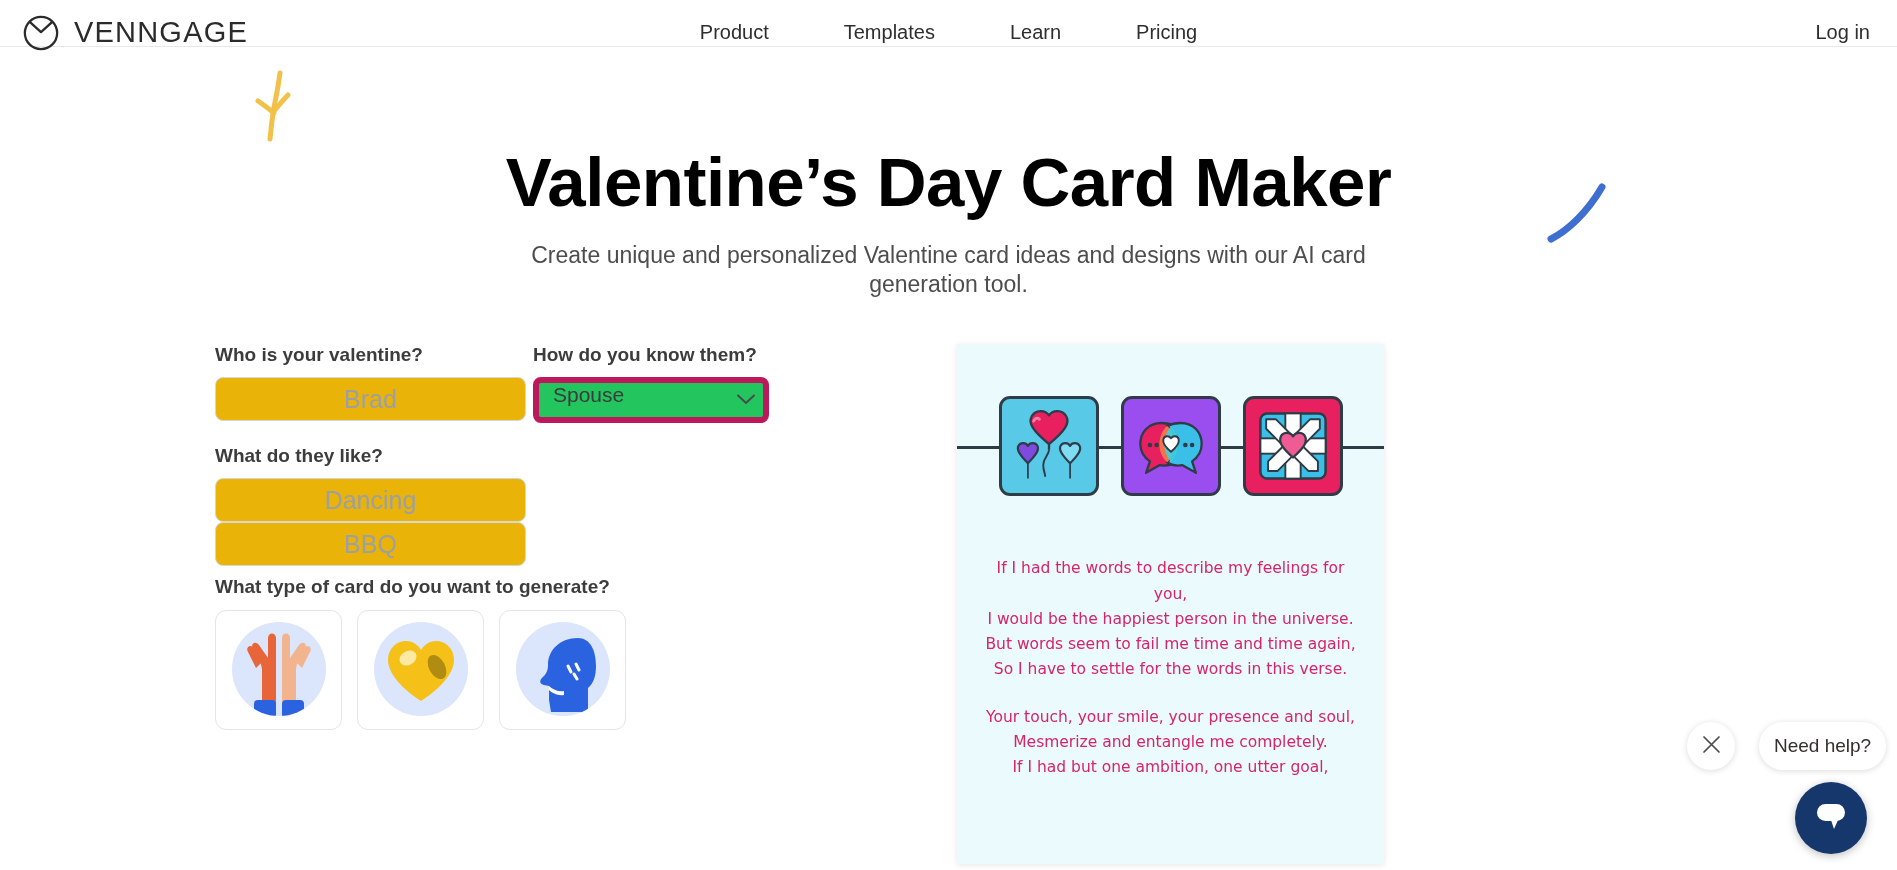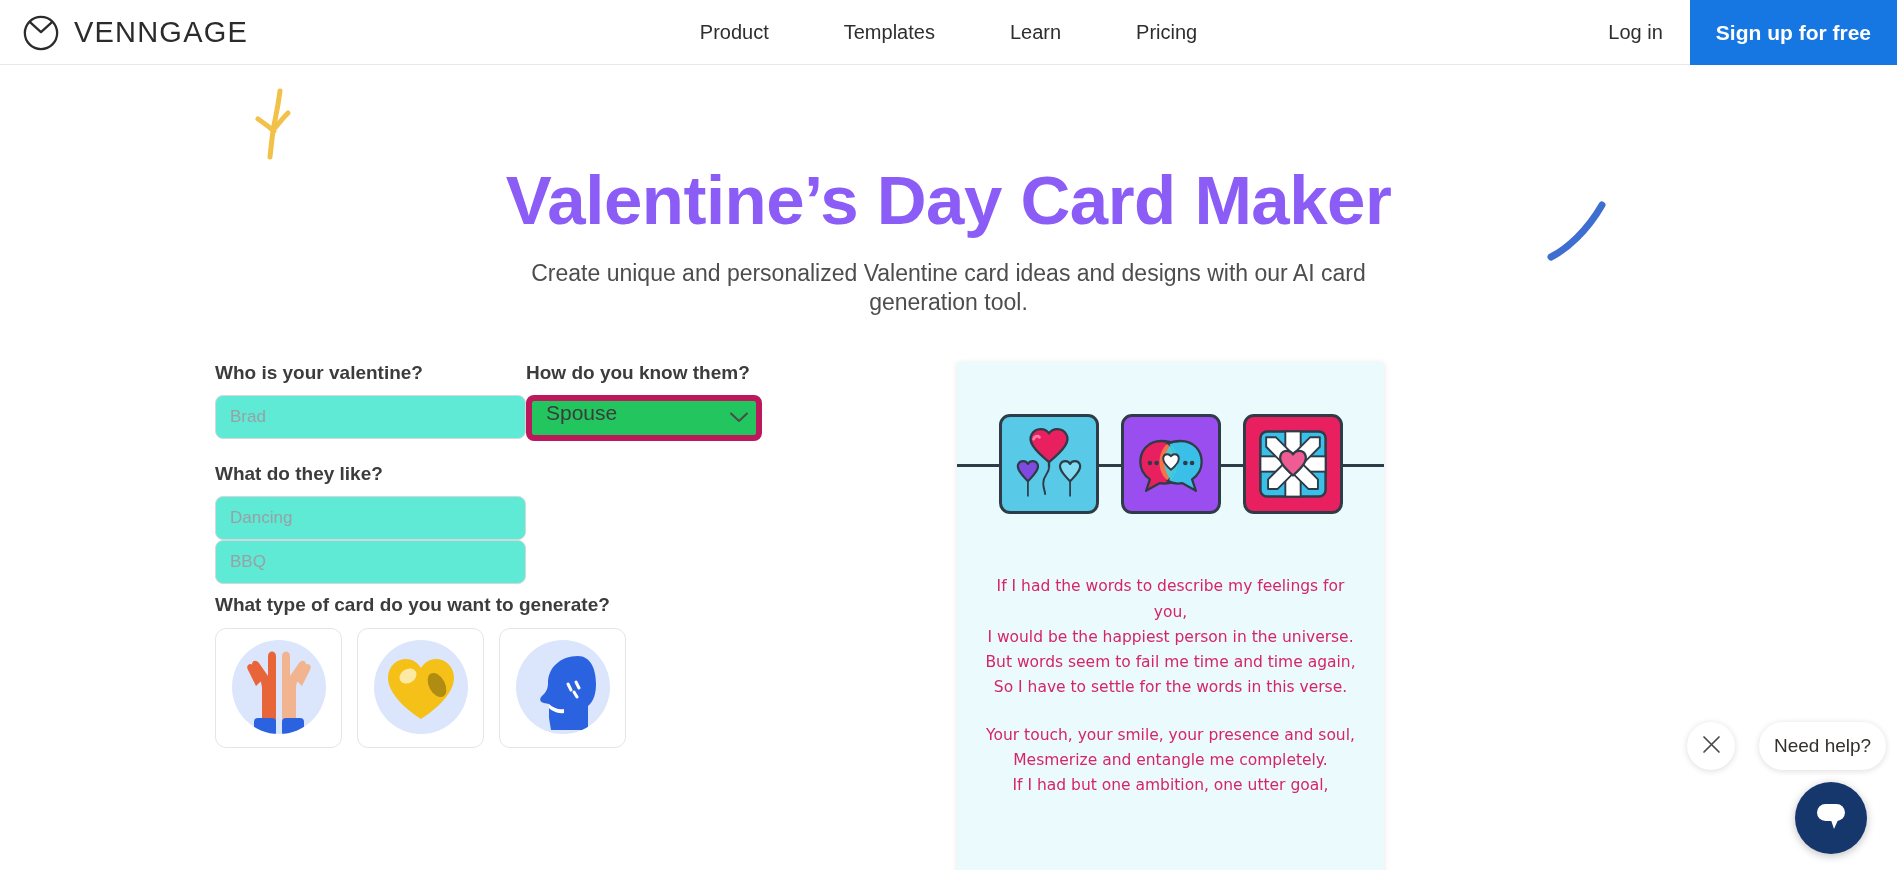--- a/index.html
+++ b/index.html
@@ -8,21 +8,21 @@
     width: 1897px;
     height: 870px;
     overflow: hidden;
     background: #ffffff;
     font-family: "Liberation Sans", sans-serif;
   }
 
   
   .header {
     position: relative;
-    height: 65px;
+    height: 47px;
     width: 100%;
     background: #ffffff;
     border-bottom: 1px solid #e8e8e8;
     display: flex;
     align-items: center;
   }
 
   .brand {
     position: absolute;
     left: 22px;
@@ -96,21 +96,21 @@
   
   .hero {
     position: relative;
     width: 100%;
     padding-top: 100px;
     text-align: center;
   }
   .hero-title {
     font-size: 69px;
     font-weight: bold;
-    color: #8b5cf6;
+    color: #000000;
     letter-spacing: -0.5px;
     line-height: 1.05;
   }
   .hero-sub {
     margin: 22px auto 0;
     width: 880px;
     font-size: 23px;
     line-height: 1.24;
     color: #4d4d4d;
     font-weight: 400;
@@ -150,36 +150,37 @@
   .field-label {
     font-size: 19px;
     font-weight: bold;
     color: #3c3c3c;
     margin-bottom: 11px;
     display: block;
   }
 
   .row-2 {
     display: flex;
-    gap: 0;
+    gap: 7px;
   }
   .col-a { width: 311px; }
   .col-b { width: 236px; }
 
   .txt-input {
     width: 100%;
     height: 44px;
     border: 1px solid #d5d7da;
     border-radius: 8px;
     padding: 0 14px;
-    font-size: 17px;
+    font-size: 25px;
     color: #3c3c3c;
-    background: #5eead4;
+    background: #eab308;
     font-family: "Liberation Sans", sans-serif;
     outline: none;
+    text-align: center;
   }
   .txt-input::placeholder { color: #9aa0a6; }
 
   .select-wrap {
     position: relative;
     width: 100%;
   }
   .select-box {
     width: 100%;
     height: 46px;
@@ -358,21 +359,20 @@
 
   <div class="nav">
     <span class="nav-item">Product</span>
     <span class="nav-item">Templates</span>
     <span class="nav-item">Learn</span>
     <span class="nav-item">Pricing</span>
   </div>
 
   <div class="header-right">
     <span class="login-link">Log in</span>
-    <button class="signup-btn">Sign up for free</button>
   </div>
 </div>
 
 <div class="hero">
 
   <span class="doodle-sparkle">
     <svg viewBox="0 0 52 78" width="52" height="78">
       <path d="M30 6 C28 22, 26 30, 24 40 C22 52, 21 62, 20 72" stroke="#f2c14a" stroke-width="5" fill="none" stroke-linecap="round"></path>
       <path d="M8 34 C14 38, 19 42, 24 46" stroke="#f2c14a" stroke-width="5" fill="none" stroke-linecap="round"></path>
       <path d="M38 28 C33 33, 29 38, 25 43" stroke="#f2c14a" stroke-width="5" fill="none" stroke-linecap="round"></path>

